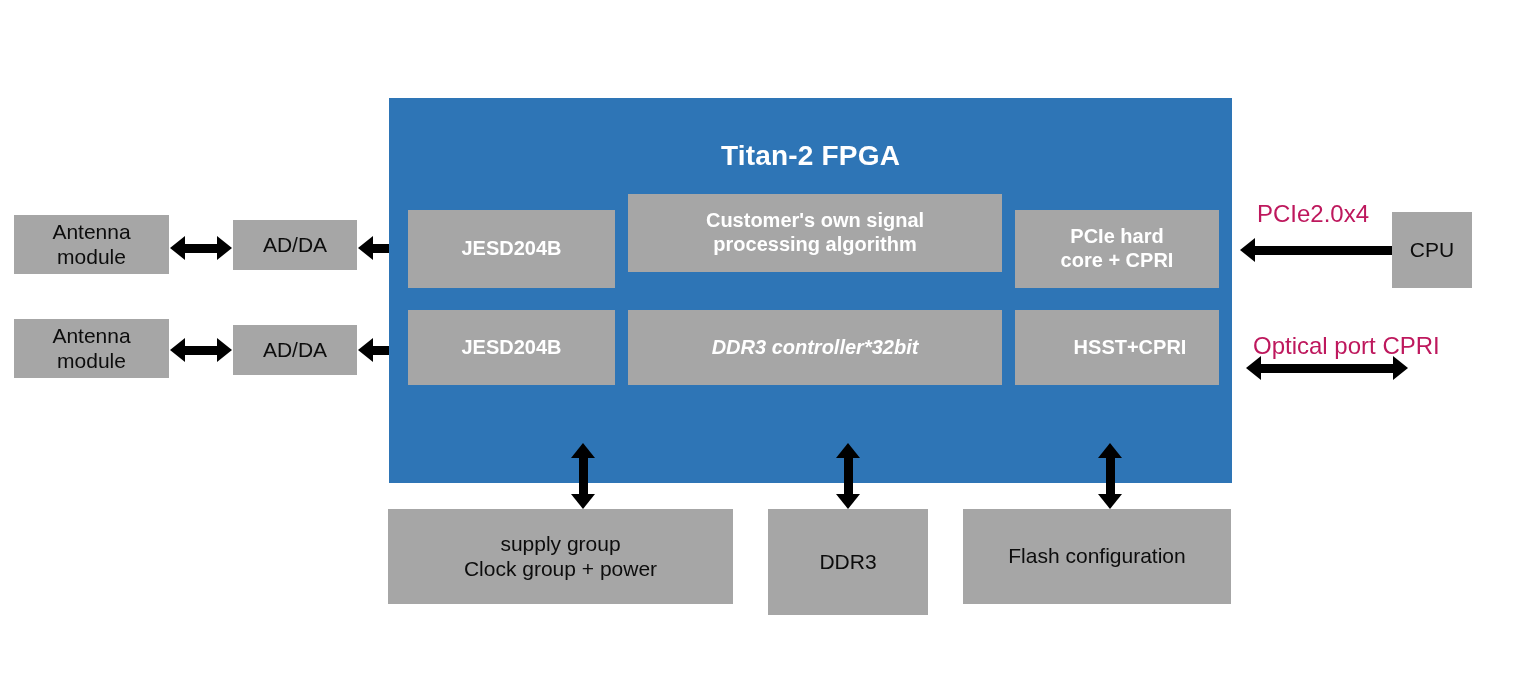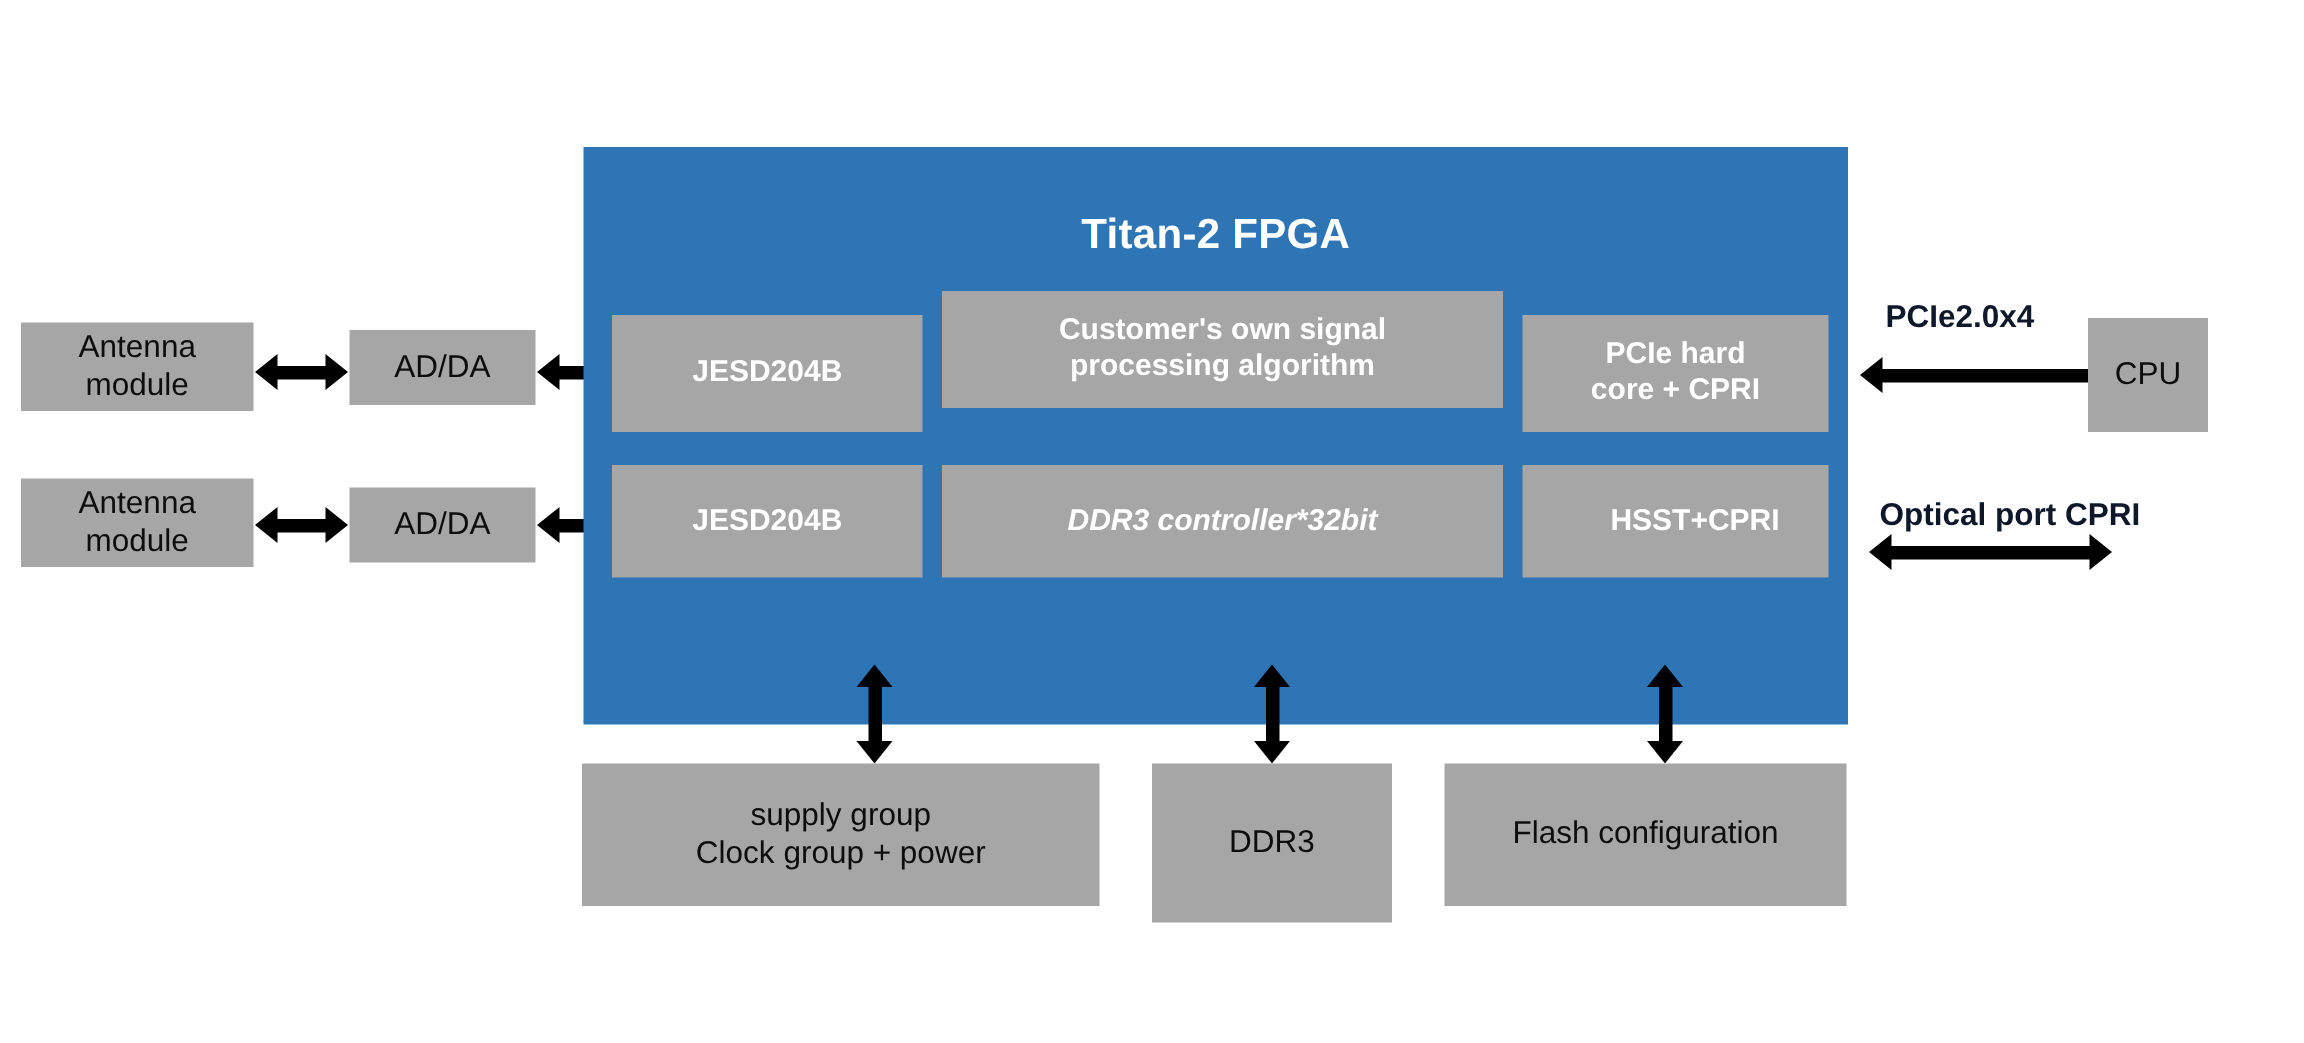--- a/index.html
+++ b/index.html
@@ -50,23 +50,23 @@
   
   .grey-inner {
     background: #a6a6a6;
     color: #ffffff;
     font-size: 20px;
     font-weight: bold;
   }
   
   .edge-label {
     position: absolute;
-    color: #0f172a;
-    font-size: 21px;
-    font-weight: 700;
+    color: #be185d;
+    font-size: 24px;
+    font-weight: 400;
     white-space: nowrap;
   }
   
   .arrow-h {
     position: absolute;
     height: 0;
   }
   .arrow-h .shaft {
     position: absolute;
     background: #000000;

